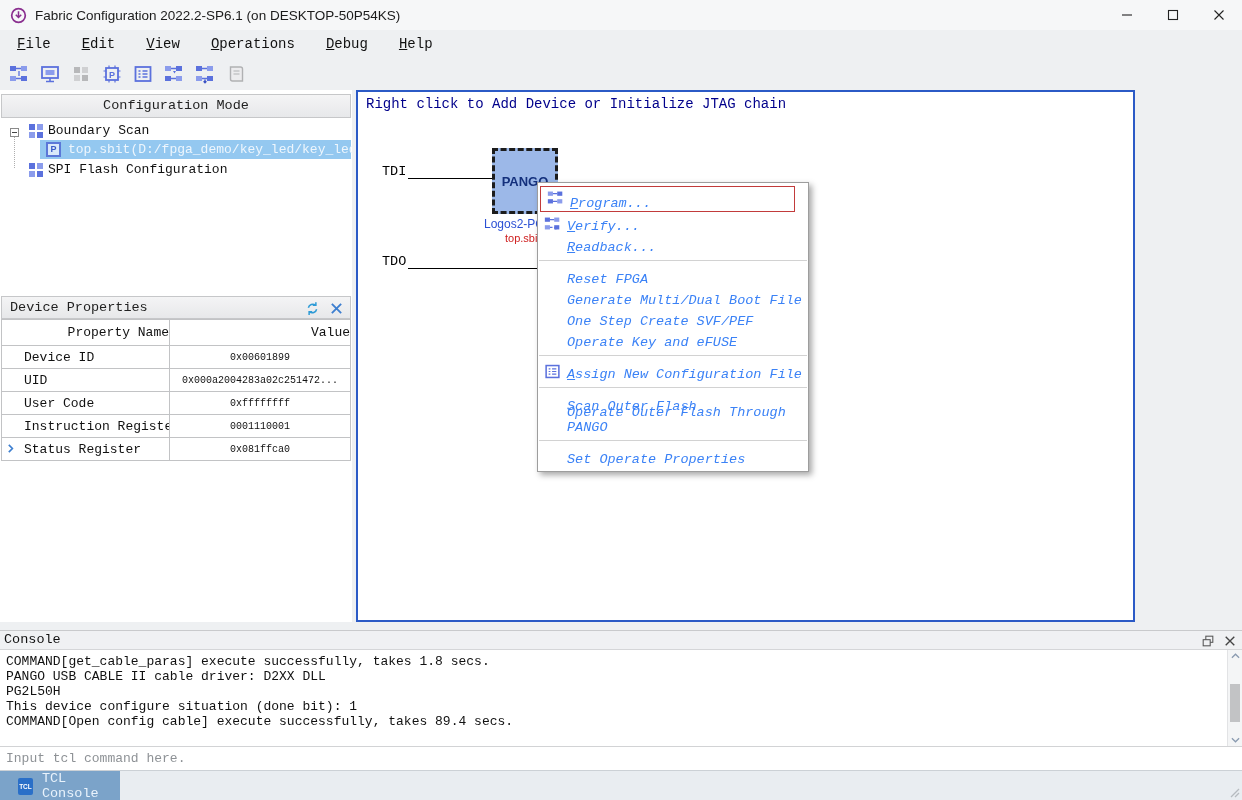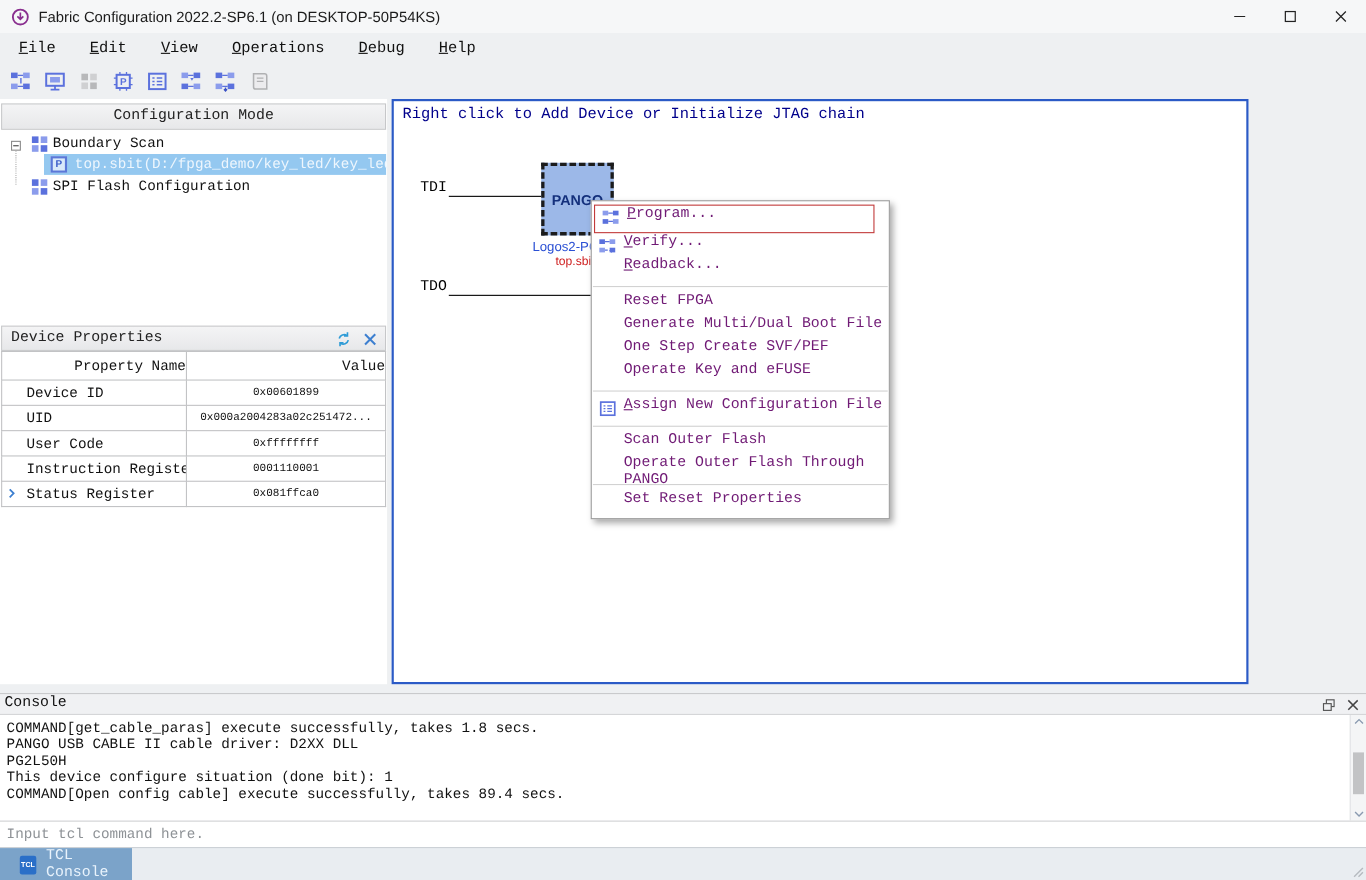--- a/index.html
+++ b/index.html
@@ -85,21 +85,21 @@
     background:var(--device-fill,#9cb8e8); border:3px dashed #1c1c1c;
     display:flex; align-items:center; justify-content:center;
     font-family:"Liberation Sans",sans-serif; font-weight:bold; font-size:13px; color:#14307c; }
   #devfamily { position:absolute; left:126px; top:125px; color:#2b50d4; font-family:"Liberation Sans",sans-serif; font-size:12px; }
   #devfile   { position:absolute; left:147px; top:140px; color:#cf2020; font-family:"Liberation Sans",sans-serif; font-size:11px; }
 
   
   #ctxmenu { position:absolute; left:537px; top:182px; width:272px; z-index:10;
     background:#fff; border:1px solid #9d9d9d; box-shadow:3px 3px 6px rgba(0,0,0,.35);
     padding:2px 0 4px 0; }
-  .mitem { position:relative; height:21px; display:flex; align-items:flex-start; padding-left:29px; font-size:13.5px; color:#701a75; }
+  .mitem { position:relative; height:21px; display:flex; align-items:flex-end; padding-left:29px; font-size:13.5px; color:#3b82f6;font-style:italic; }
   .mitem .micon { position:absolute; left:6px; top:2px; width:17px; height:17px; }
   .redbox { margin:1px 13px 1px 2px; border:1px solid var(--red-highlight,#c23b3b); }
   .redbox .mitem { height:24px; }
   .msep { border-top:1px solid #d2d2d2; margin:5px 1px; }
 
   
   #consoleheader { position:absolute; left:0; top:630px; width:1242px; height:20px;
     background:#f0f1f3; border-top:1px solid #c9cacc; border-bottom:1px solid #d5d6d8;
     line-height:18px; padding-left:4px; font-size:13.5px; }
   #consoleheader .hicons { position:absolute; right:4px; top:2px; display:flex; gap:6px; }
@@ -395,21 +395,21 @@
   </div>
   <div class="msep"></div>
   <div class="mitem">
     <span>Scan Outer Flash</span>
   </div>
   <div class="mitem">
     <span>Operate Outer Flash Through PANGO</span>
   </div>
   <div class="msep"></div>
   <div class="mitem">
-    <span>Set Reset Properties</span>
+    <span>Set Operate Properties</span>
   </div>
 </div>
 
 <div id="consoleheader">
   <span>Console</span>
   <span class="hicons">
     <span class="hicon">
       <svg viewBox="0 0 16 16" width="14" height="14">
         <rect x="5.5" y="2.5" width="8" height="7" fill="none" stroke="#555" stroke-width="1.2"></rect>
         <rect x="2.5" y="6.5" width="8" height="7" fill="#f0f1f3" stroke="#555" stroke-width="1.2"></rect>

